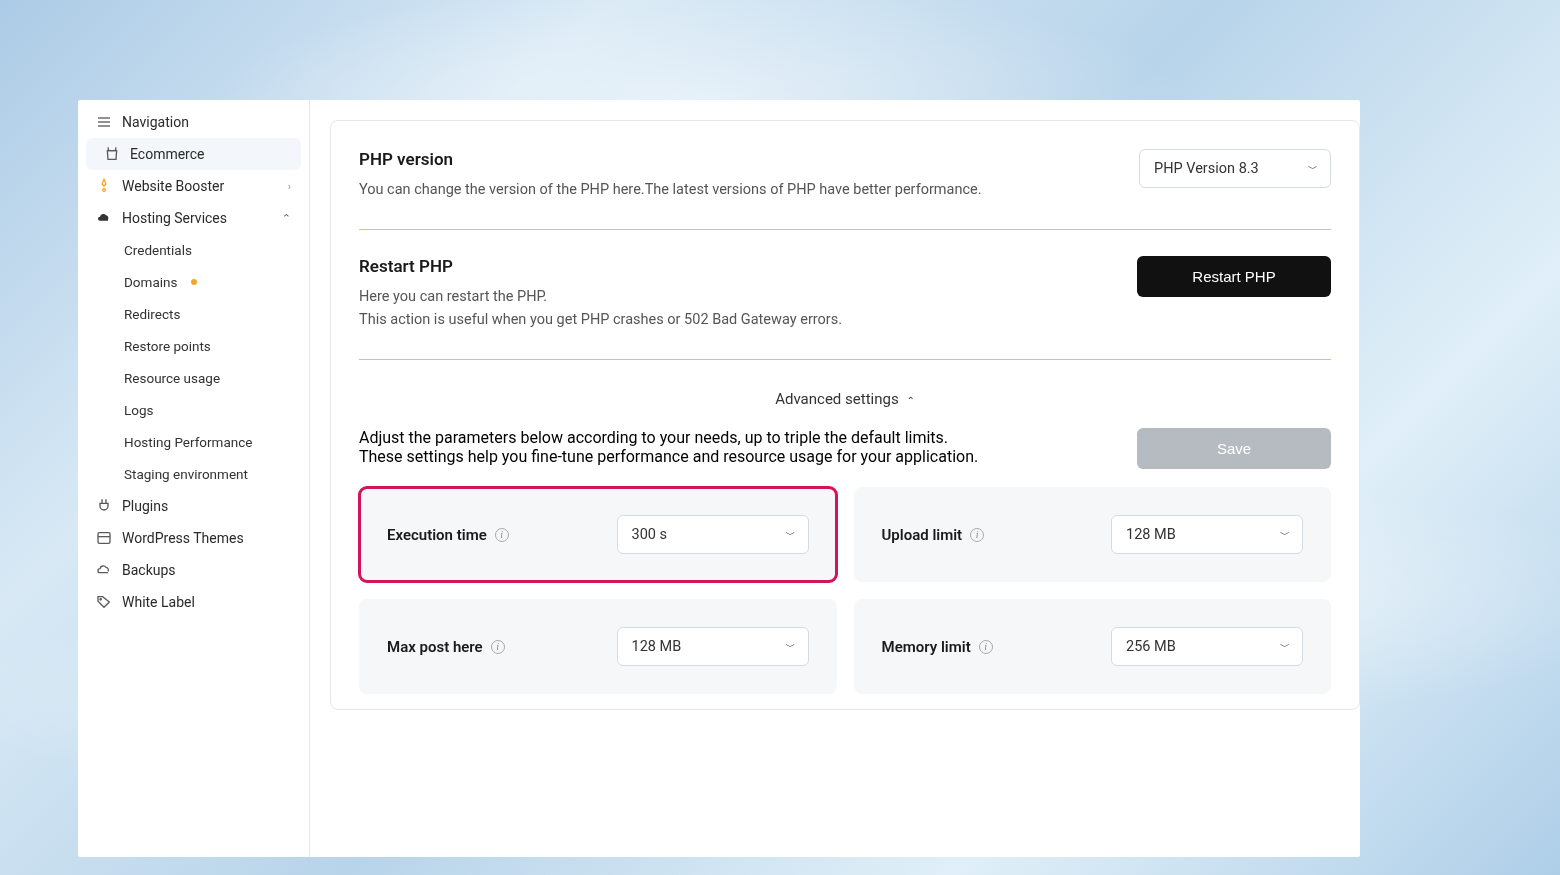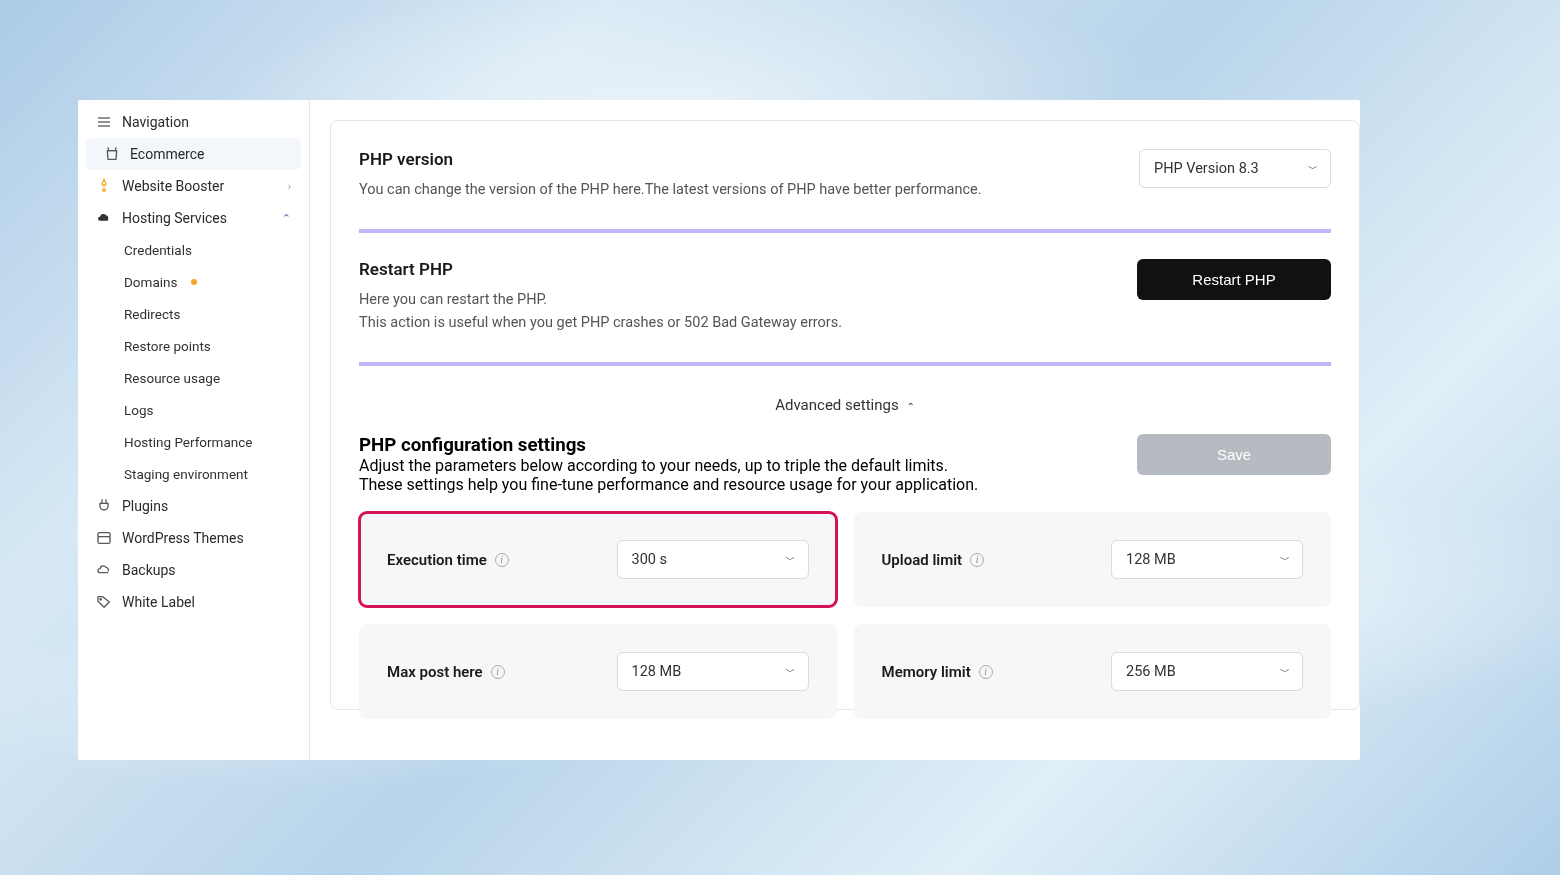--- a/index.html
+++ b/index.html
@@ -19,21 +19,21 @@
         radial-gradient(ellipse 800px 200px at 700px 100px, rgba(255,255,255,0.5), transparent 60%),
         radial-gradient(ellipse 700px 180px at 1200px 600px, rgba(255,255,255,0.4), transparent 65%),
         radial-gradient(ellipse 600px 150px at 300px 700px, rgba(255,255,255,0.35), transparent 60%);
       pointer-events: none;
     }
     .container {
       position: absolute;
       left: 78px;
       top: 100px;
       width: 1282px;
-      height: 660px;
+      height: 757px;
       background: #fff;
       display: flex;
       border-radius: 2px;
       justify-content: center;
     }
     .sidebar {
       width: 232px;
       border-right: 1px solid #e5e7eb;
       padding: 6px 0;
     }
@@ -87,21 +87,21 @@
       border: 1px solid #e5e7eb;
       border-radius: 8px;
       padding: 28px 28px 0 28px;
       height: 590px;
     }
     .row {
       display: flex;
       justify-content: space-between;
       align-items: flex-start;
       padding-bottom: 28px;
-      border-bottom: 4px solid #c4b5fd;
+      border-bottom: 1px solid #c4b5fd;
       margin-bottom: 26px;
     }
     .row h3 {
       font-size: 17px;
       font-weight: 600;
       color: #1a1a1a;
       margin-bottom: 10px;
     }
     .row .desc {
       font-size: 14.5px;
@@ -331,21 +331,20 @@
         <button class="btn btn-dark">Restart PHP</button>
       </div>
 
       <div class="adv-toggle">
         <span>Advanced settings</span>
         <span class="arrow">⌃</span>
       </div>
 
       <div class="config-header">
         <div>
-          <h3>PHP configuration settings</h3>
           <div class="desc">
             <span>Adjust the parameters below according to your needs, up to triple the default limits.</span><br>
             <span>These settings help you fine-tune performance and resource usage for your application.</span>
           </div>
         </div>
         <button class="btn btn-grey">Save</button>
       </div>
 
       <div class="config-grid">
         <div class="config-cell highlight">

